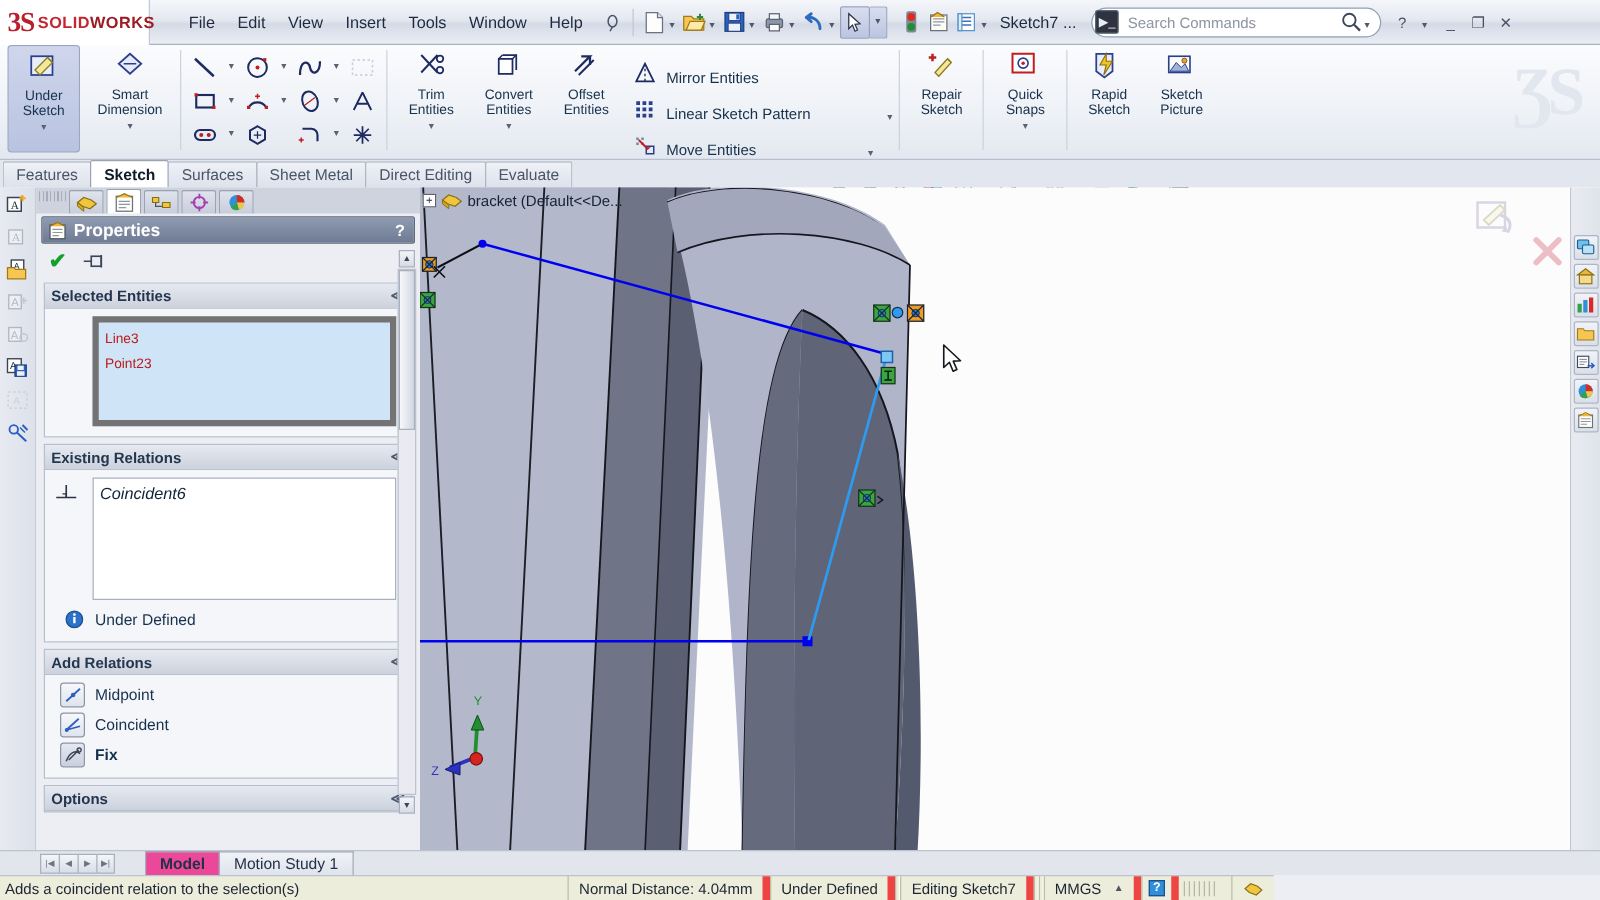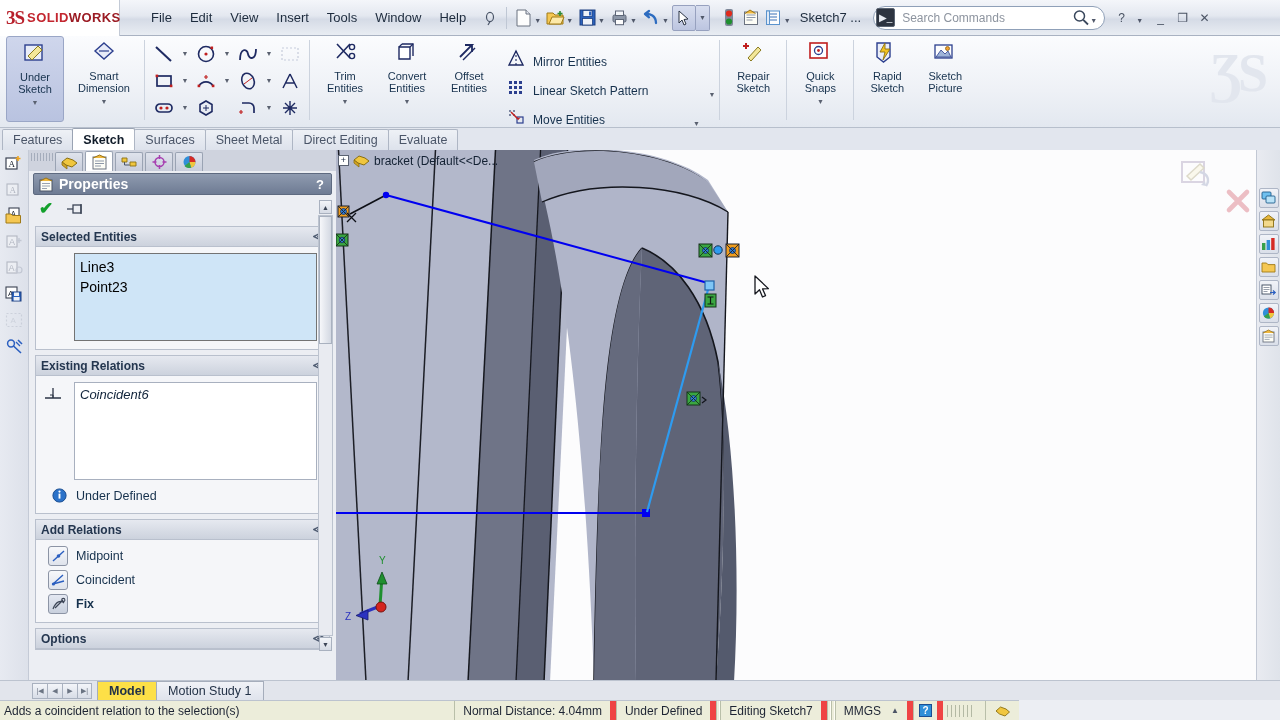--- a/index.html
+++ b/index.html
@@ -18,21 +18,21 @@
     position:absolute; left:0; top:0; width:1280px; height:36px;
     background: linear-gradient(to bottom,#f4f6fa 0%, #e4e8f0 45%, #d5dbe6 55%, #e9edf3 100%);
     border-bottom:1px solid #a9b2c2;
     display:flex; align-items:center;
   }
   .logo-box {
     width:120px; height:36px; background:#fff;
     display:flex; align-items:center; padding-left:6px;
     border-right:1px solid #c3cad6;
   }
-  .logo-mark { font-weight:bold; font-size:19px; color:#b8202b; font-family:"Liberation Serif",serif; letter-spacing:-1px;}
+  .logo-mark { font-weight:bold; font-size:22px; color:#b8202b; font-family:"Liberation Serif",serif; letter-spacing:-1px;}
   .logo-text { font-weight:bold; font-size:13px; color:#c3262f; letter-spacing:.4px; margin-left:3px;}
   .logo-text .lo { color:#9b1c24;}
   .menubar { display:flex; align-items:center; height:36px; margin-left:22px; }
   .menu-item {
     padding:3px 9px; font-size:13px; color:#1d2b3d; cursor:default;
   }
   .tb-sep { width:1px; height:22px; background:#bfc7d4; margin:0 5px;}
   .tb-btn { width:22px;height:22px;display:inline-flex;align-items:center;justify-content:center; position:relative;}
   .tb-caret { font-size:7px; color:#50586a; margin:0 3px 0 0; transform:translateY(3px);}
   .tb-group { display:flex; align-items:center; height:36px; }
@@ -147,23 +147,23 @@
   }
   .pm-sec-hd {
     height:20px; background:linear-gradient(to bottom,#e6e9f0,#ccd2dd);
     border-bottom:1px solid #b9c0cd;
     display:flex; align-items:center; padding:0 5px;
     font-weight:bold; font-size:12px; color:#24364f;
   }
   .pm-sec-hd .chev { margin-left:auto; font-size:11px; color:#4d5a70; }
   .pm-sec-body { padding:6px 6px 8px 6px; }
   .listbox {
-    border:1px solid #737373; background:#cfe5f7; height:88px;
+    border:5px solid #737373; background:#cfe5f7; height:88px;
     margin-left:32px; margin-right:6px; padding:3px 5px;
-    font-size:14px; color:#000000; line-height:20px; overflow:hidden;
+    font-size:11px; color:#b91c1c; line-height:20px; overflow:hidden;
   }
   .relbox {
     border:1px solid #a8b0bf; background:#fff; height:98px;
     margin-left:32px; margin-right:6px; padding:3px 5px;
     font-size:13px; color:#10233a; line-height:18px; overflow:hidden;
     position:relative;
     font-style:italic;
   }
   .relicon { position:absolute; left:38px; top:36px; width:22px;height:18px; }
   .statusline { display:flex; align-items:center; gap:9px; padding:8px 0 2px 10px; font-size:12.5px;}
@@ -226,21 +226,21 @@
   .navgrp { display:flex; margin-right:5px;}
   .navgrp div { width:15px;height:16px; border:1px solid #a9b1bf; border-right:none;
     background:linear-gradient(to bottom,#f3f5f9,#d8dde7);
     display:flex;align-items:center;justify-content:center; font-size:7px; color:#6b7483;}
   .navgrp div:last-child { border-right:1px solid #a9b1bf;}
   .mtab {
     height:19px; padding:0 11px; border:1px solid #a5adbb; border-bottom:none;
     background:linear-gradient(to bottom,#f0f2f7,#dfe3ec);
     display:flex;align-items:center; font-size:12.5px; color:#233247; margin-right:-1px;
   }
-  .mtab.active { background:#fde047; font-weight:bold; }
+  .mtab.active { background:#ec4899; font-weight:bold;margin-left:19px; }
   .statusbar {
     position:absolute; left:0; bottom:0; width:1019px; height:20px;
     background:#ecedda; border-top:1px solid #bcc3cf;
     display:flex; align-items:center; font-size:12px; color:#1d2433;
   }
   .sb-msg { padding-left:4px; flex:1;}
   .sb-cell { border-left:1px solid #b9bfa9; border-right:6px solid #ef4444;
     padding:0 8px; height:20px; display:flex; align-items:center; white-space:nowrap;}
   .sb-thin { width:4px; border-left:1px solid #b9bfa9; border-right:1px solid #fdfdf5; height:20px;}
   .sb-grip { width:42px; height:20px; display:flex; align-items:center; gap:3px; padding-left:4px;}

